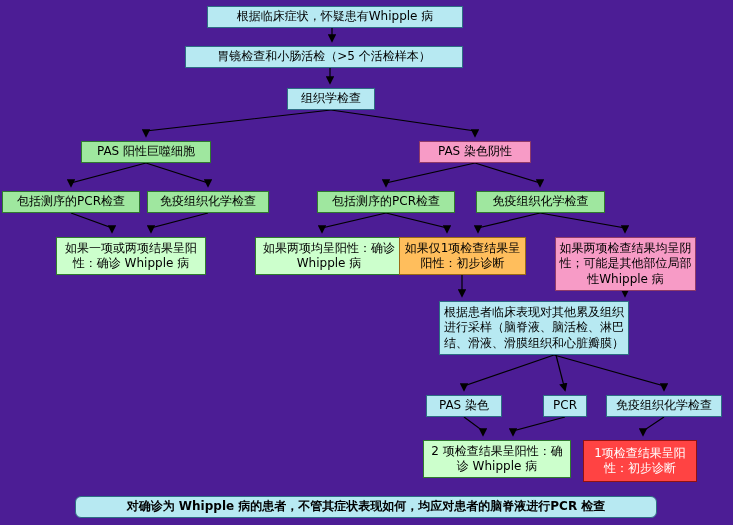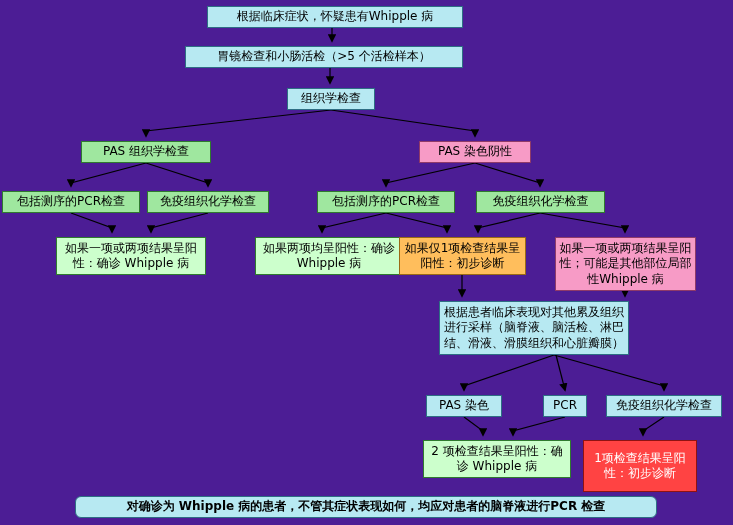--- a/index.html
+++ b/index.html
@@ -65,47 +65,47 @@
     <polyline points="565,417 513,431 513,435" marker-end="url(#arrow)"></polyline>
     <polyline points="664,417 643,431 643,435" marker-end="url(#arrow)"></polyline>
   </svg>
 
   <div class="node c-cyan" style="left:207px;top:6px;width:256px;height:22px;">根据临床症状，怀疑患有Whipple 病</div>
 
   <div class="node c-cyan" style="left:185px;top:46px;width:278px;height:22px;">胃镜检查和小肠活检（&gt;5 个活检样本）</div>
 
   <div class="node c-cyan" style="left:287px;top:88px;width:88px;height:22px;">组织学检查</div>
 
-  <div class="node c-green" style="left:81px;top:141px;width:130px;height:22px;">PAS 组织学检查</div>
+  <div class="node c-green" style="left:81px;top:141px;width:130px;height:22px;">PAS 阳性巨噬细胞</div>
 
   <div class="node c-pink" style="left:419px;top:141px;width:112px;height:22px;">PAS 染色阴性</div>
 
   <div class="node c-green" style="left:2px;top:191px;width:138px;height:22px;">包括测序的PCR检查</div>
 
   <div class="node c-green" style="left:147px;top:191px;width:122px;height:22px;">免疫组织化学检查</div>
 
   <div class="node c-lgreen" style="left:56px;top:237px;width:150px;height:38px;">如果一项或两项结果呈阳性：确诊 Whipple 病</div>
 
   <div class="node c-green" style="left:317px;top:191px;width:138px;height:22px;">包括测序的PCR检查</div>
 
   <div class="node c-green" style="left:476px;top:191px;width:129px;height:22px;">免疫组织化学检查</div>
 
   <div class="node c-lgreen" style="left:255px;top:237px;width:148px;height:38px;">如果两项均呈阳性：确诊 Whipple 病</div>
 
   <div class="node c-orange" style="left:399px;top:237px;width:127px;height:38px;">如果仅1项检查结果呈阳性：初步诊断</div>
 
-  <div class="node c-pink" style="left:555px;top:237px;width:141px;height:54px;">如果一项或两项结果呈阳性；可能是其他部位局部性Whipple 病</div>
+  <div class="node c-pink" style="left:555px;top:237px;width:141px;height:54px;">如果两项检查结果均呈阴性；可能是其他部位局部性Whipple 病</div>
 
   <div class="node c-cyan" style="left:439px;top:301px;width:190px;height:54px;">根据患者临床表现对其他累及组织进行采样（脑脊液、脑活检、淋巴结、滑液、滑膜组织和心脏瓣膜）</div>
 
   <div class="node c-cyan" style="left:426px;top:395px;width:76px;height:22px;">PAS 染色</div>
 
   <div class="node c-cyan" style="left:543px;top:395px;width:44px;height:22px;">PCR</div>
 
   <div class="node c-cyan" style="left:606px;top:395px;width:116px;height:22px;">免疫组织化学检查</div>
 
   <div class="node c-lgreen" style="left:423px;top:440px;width:148px;height:38px;">2 项检查结果呈阳性：确诊 Whipple 病</div>
 
-  <div class="node c-red" style="left:583px;top:440px;width:114px;height:52px;">1项检查结果呈阳性：初步诊断</div>
+  <div class="node c-red" style="left:583px;top:440px;width:114px;height:42px;">1项检查结果呈阳性：初步诊断</div>
 
   <div class="node c-cyan footer" style="left:75px;top:496px;width:582px;height:22px;">对确诊为 Whipple 病的患者，不管其症状表现如何，均应对患者的脑脊液进行PCR 检查</div>
 
 </div>
 
 </body></html>

